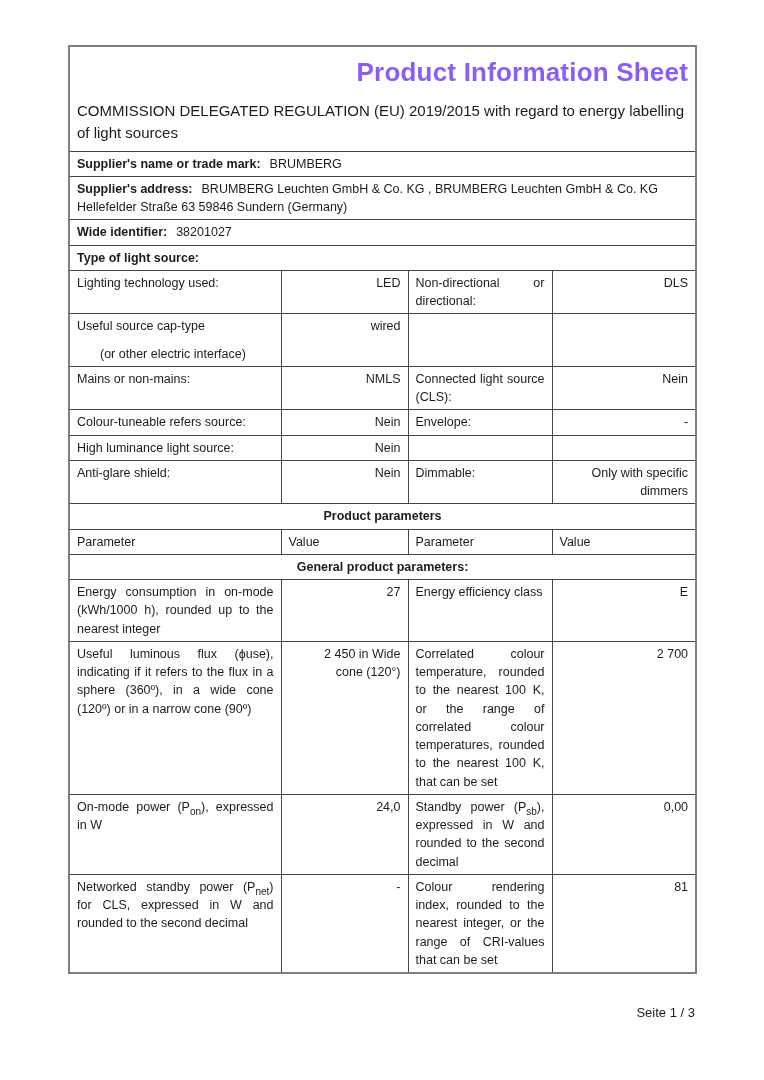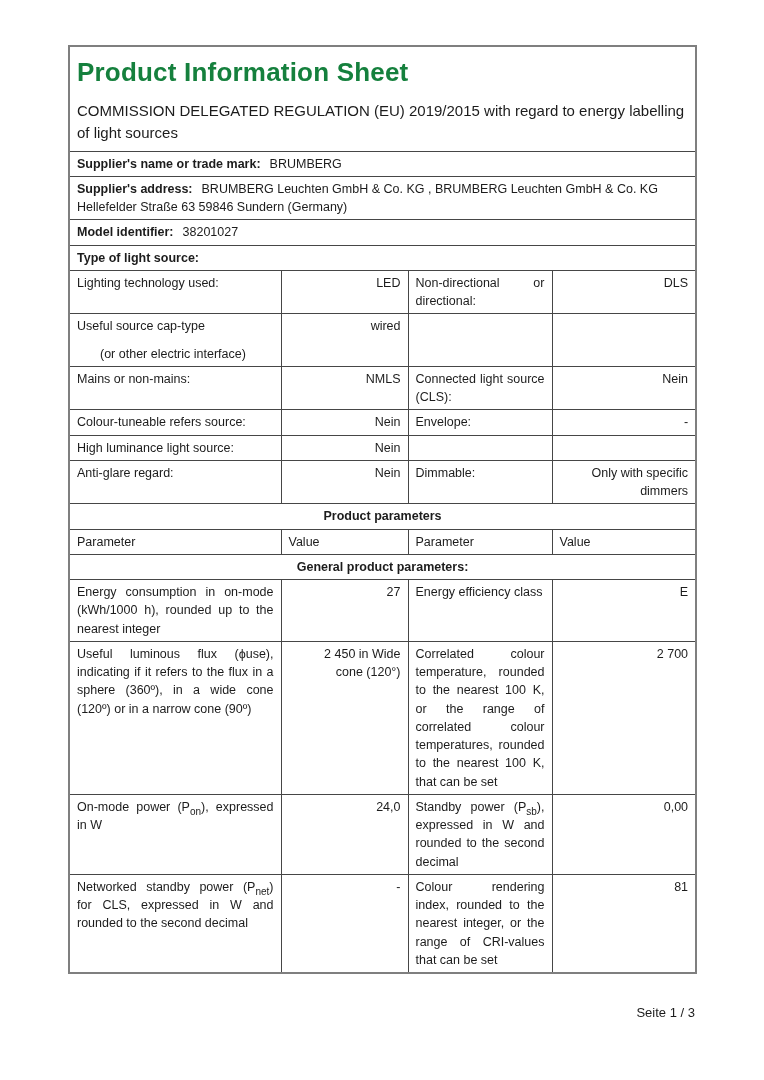--- a/index.html
+++ b/index.html
@@ -39,23 +39,24 @@
   }
   
   col.c1 { width: 212px; }
   col.c2 { width: 127px; }
   col.c3 { width: 144px; }
   col.c4 { width: 144px; }
 
   .doc-title {
     font-size: 26px;
     font-weight: bold;
-    color: #15803d;
+    color: #8b5cf6;
     margin: 4px 0 8px 0;
     letter-spacing: 0.2px;
+    text-align: right;
   }
   .regulation {
     font-size: 15px;
     margin-bottom: 4px;
   }
   .lbl {
     font-weight: bold;
     margin-right: 9px;
   }
   td.kv { padding: 5px 7px; }
@@ -120,21 +121,21 @@
       </tr>
 
       <tr>
         <td colspan="4" class="kv">
           <span class="lbl">Supplier's address:</span><span>BRUMBERG Leuchten GmbH &amp; Co. KG , BRUMBERG Leuchten GmbH &amp; Co. KG Hellefelder Straße 63 59846 Sundern (Germany)</span>
         </td>
       </tr>
 
       <tr>
         <td colspan="4" class="kv">
-          <span class="lbl">Model identifier:</span><span>38201027</span>
+          <span class="lbl">Wide identifier:</span><span>38201027</span>
         </td>
       </tr>
 
       <tr>
         <td colspan="4" class="kv">
           <span class="lbl">Type of light source:</span>
         </td>
       </tr>
 
       <tr class="h40">
@@ -169,21 +170,21 @@
       </tr>
 
       <tr>
         <td class="param">High luminance light source:</td>
         <td class="val">Nein</td>
         <td class="param"></td>
         <td class="val"></td>
       </tr>
 
       <tr class="h40">
-        <td class="param">Anti-glare regard:</td>
+        <td class="param">Anti-glare shield:</td>
         <td class="val">Nein</td>
         <td class="param">Dimmable:</td>
         <td class="val">
           <span class="narrow2">Only with specific dimmers</span>
         </td>
       </tr>
 
       <tr>
         <td colspan="4" class="section-head">Product parameters</td>
       </tr>

